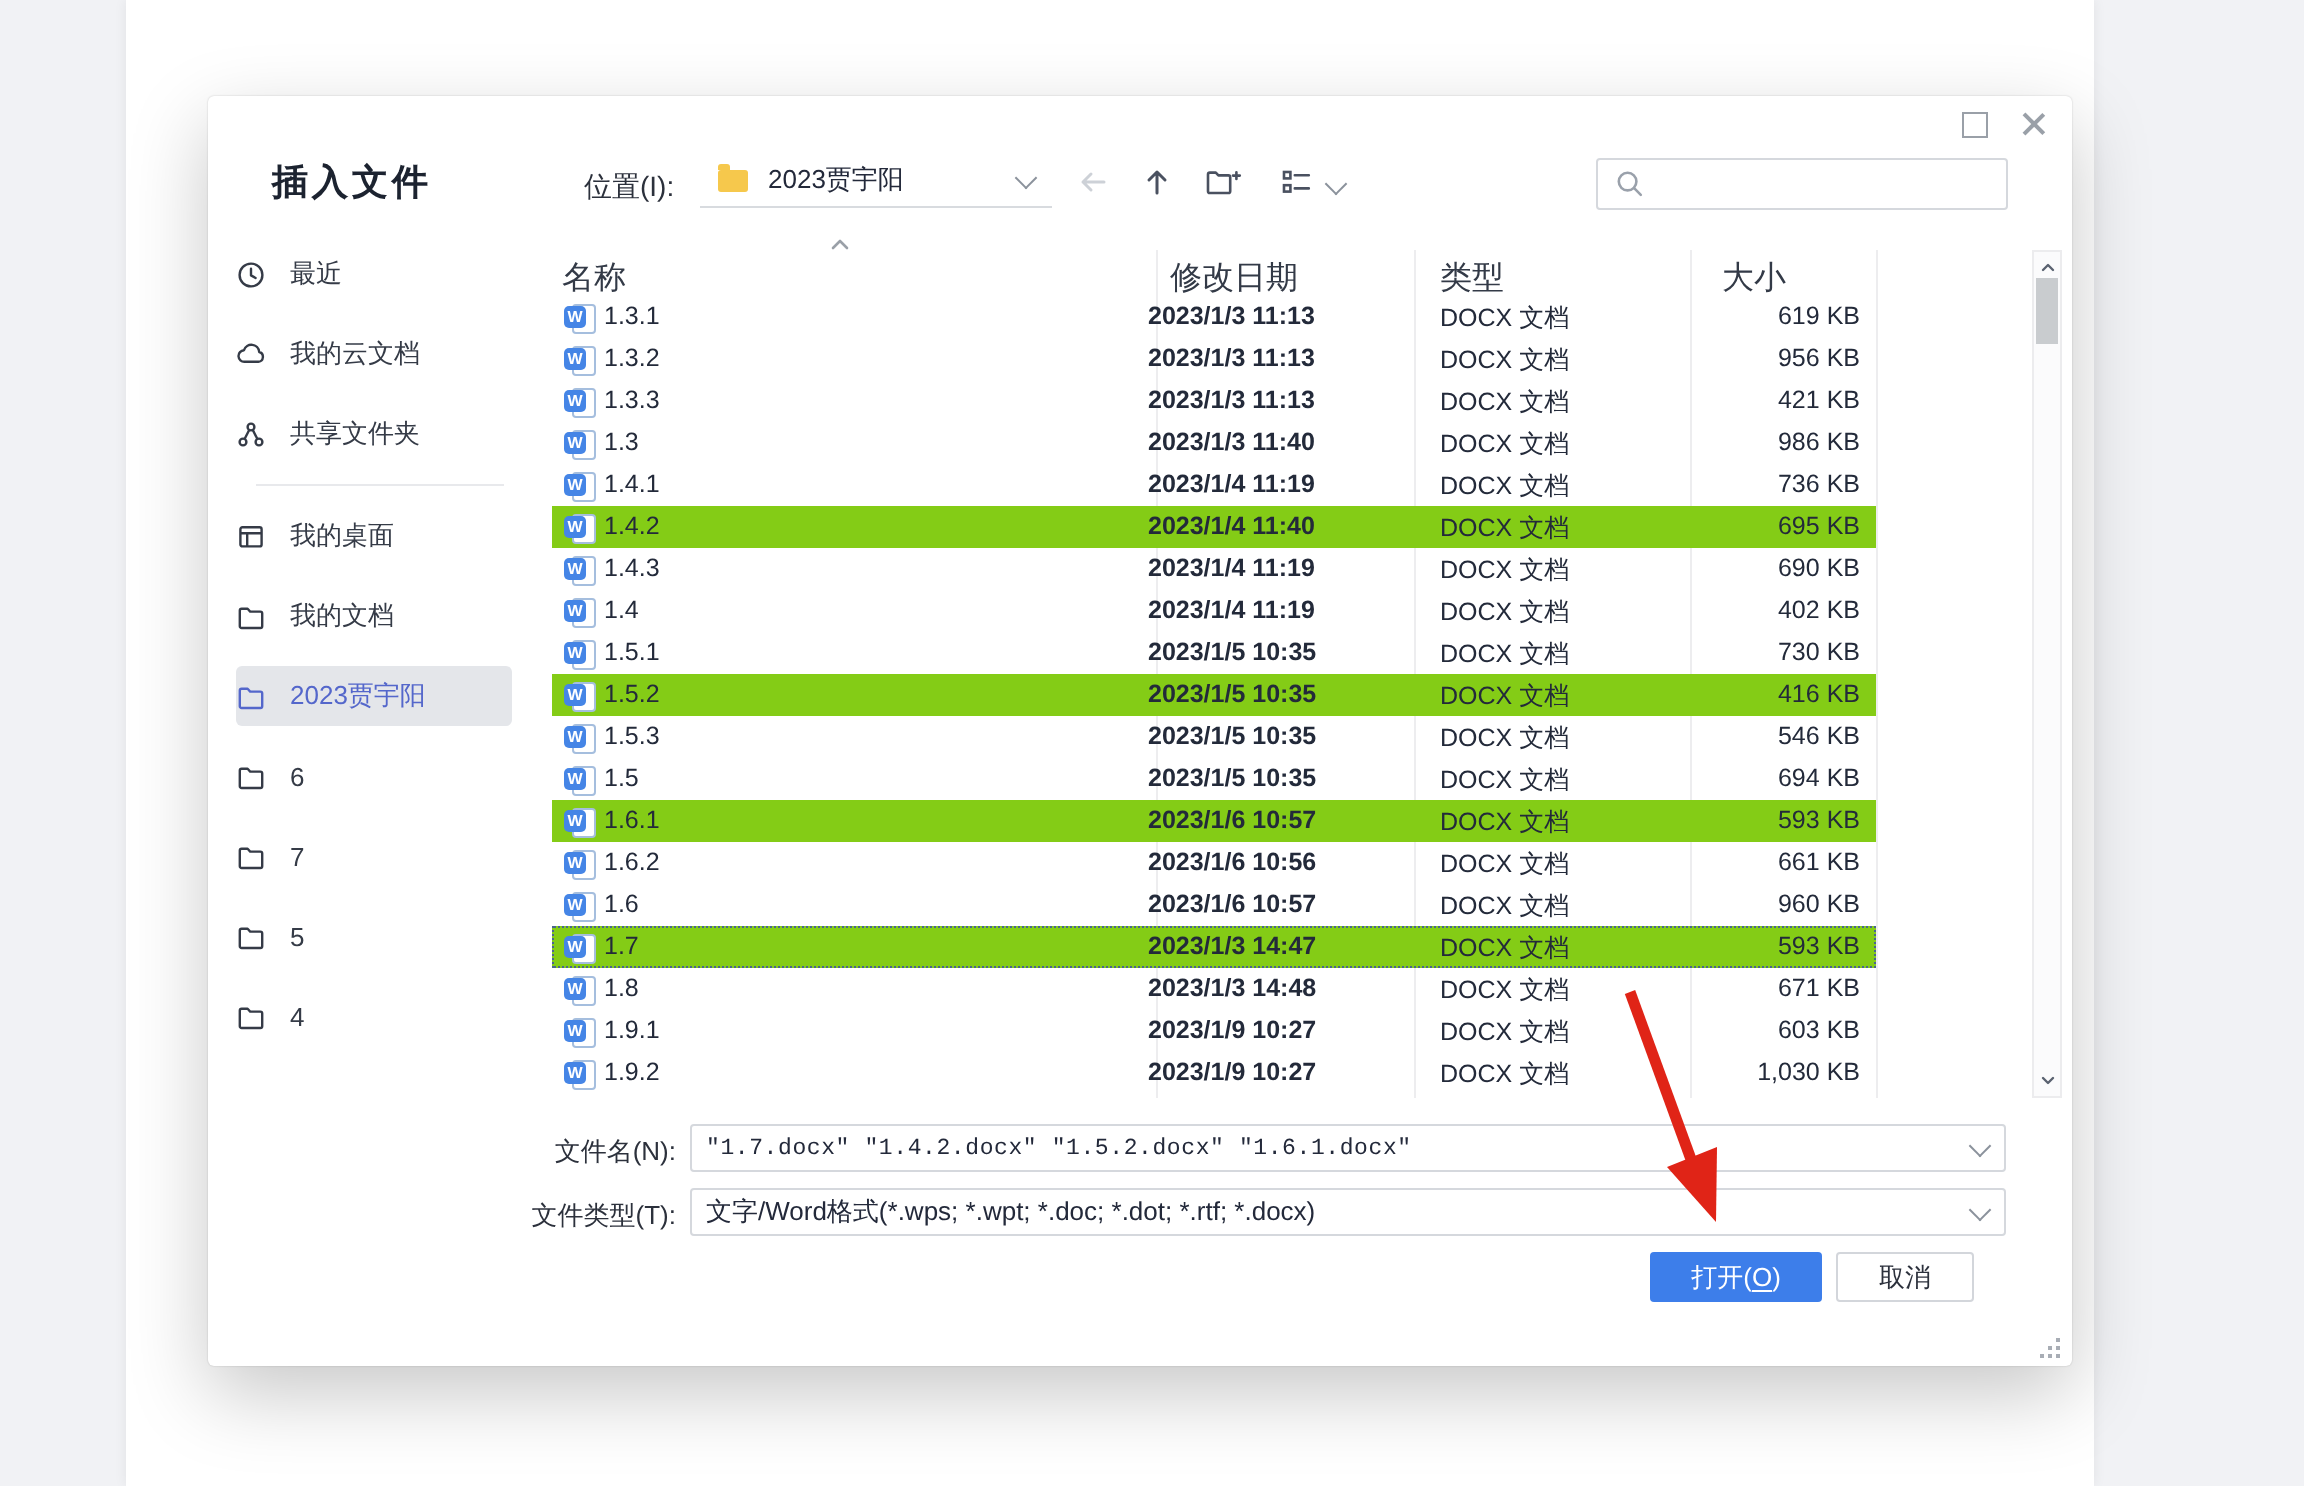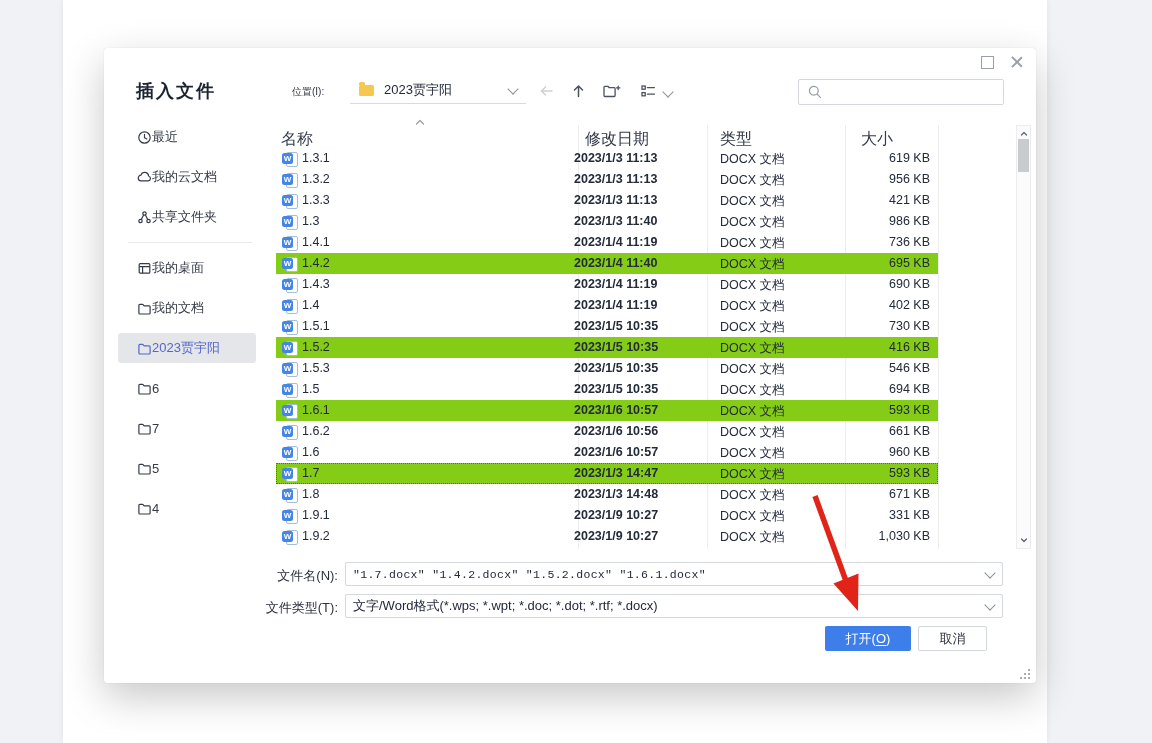--- a/index.html
+++ b/index.html
@@ -10,33 +10,33 @@
   .dialog{position:absolute;left:104px;top:48px;width:932px;height:635px;background:#fff;
        border-radius:3px;box-shadow:0 14px 40px rgba(0,0,0,.22),0 0 1px rgba(0,0,0,.2);}
   .abs{position:absolute;}
   
   .win-max{left:877px;top:8px;width:11px;height:11px;border:1.4px solid #9aa0a8;}
   .win-close{left:906px;top:7px;width:14px;height:14px;}
   .win-close::before,.win-close::after{content:'';position:absolute;left:6px;top:0;width:1.6px;height:14px;background:#9aa0a8;}
   .win-close::before{transform:rotate(45deg);} .win-close::after{transform:rotate(-45deg);}
   
   .dlg-title{left:32px;top:31px;font-size:18px;font-weight:bold;color:#1c2330;letter-spacing:2px;}
-  .loc-label{left:188px;top:37px;font-size:10px;color:#2c313c;}
+  .loc-label{left:188px;top:37px;font-size:14px;color:#2c313c;}
   .loc-box{left:246px;top:29px;width:176px;height:26px;border-bottom:1px solid #d8dbdf;display:flex;align-items:center;cursor:default;}
   .folder-sm{width:15px;height:11px;background:#f6c84c;border-radius:1.5px;position:relative;margin:0 10px 0 9px;}
   .folder-sm::before{content:'';position:absolute;left:0;top:-2.5px;width:6px;height:3px;background:#f6c84c;border-radius:1.5px 1.5px 0 0;}
   .loc-text{font-size:13px;color:#23293a;flex:1;}
   .chev{width:7px;height:7px;border-right:1.4px solid #8b929c;border-bottom:1.4px solid #8b929c;transform:rotate(45deg);display:inline-block;}
   .loc-box .chev{margin-right:9px;margin-top:-3px;}
   .tool-ic{top:33px;width:20px;height:20px;display:flex;align-items:center;justify-content:center;}
   .search-box{left:694px;top:31px;width:204px;height:24px;border:1px solid #d5d8dd;border-radius:2px;display:flex;align-items:center;}
   .search-box svg{margin-left:8px;}
   
   .sidebar{left:0;top:69px;width:170px;}
-  .side-item{position:relative;height:40px;display:flex;align-items:center;padding-left:33px;gap:0;
+  .side-item{position:relative;height:40px;display:flex;align-items:center;padding-left:14px;gap:12px;
        font-size:13px;color:#353b47;cursor:default;}
   .side-item .sicon,.side-item .slabel{position:relative;z-index:1;display:flex;align-items:center;}
   .side-item.selected{color:#5467cb;}
   .side-item.selected::before{content:'';position:absolute;left:14px;top:5px;width:138px;height:30px;background:#e4e6ea;border-radius:3px;}
   .side-div{left:24px;top:194px;width:124px;height:1px;background:#e8e9ec;}
   
   .col-head{top:81px;font-size:16px;color:#333a47;}
   .vline{top:77px;width:1px;height:424px;background:#ededef;}
   .sort-caret{left:310px;top:70px;}
   .list-body{left:172px;top:100px;width:662px;}
@@ -401,21 +401,21 @@
     <span class="fcell c-size">671 KB</span>
   </div>
       <div class="frow">
     <span class="ficon">
           <span class="page"></span>
           <span class="badge"></span>
         </span>
     <span class="fcell c-name">1.9.1</span>
     <span class="fcell c-date">2023/1/9 10:27</span>
     <span class="fcell c-type">DOCX 文档</span>
-    <span class="fcell c-size">331 KB</span>
+    <span class="fcell c-size">603 KB</span>
   </div>
       <div class="frow">
     <span class="ficon">
           <span class="page"></span>
           <span class="badge"></span>
         </span>
     <span class="fcell c-name">1.9.2</span>
     <span class="fcell c-date">2023/1/9 10:27</span>
     <span class="fcell c-type">DOCX 文档</span>
     <span class="fcell c-size">1,030 KB</span>

